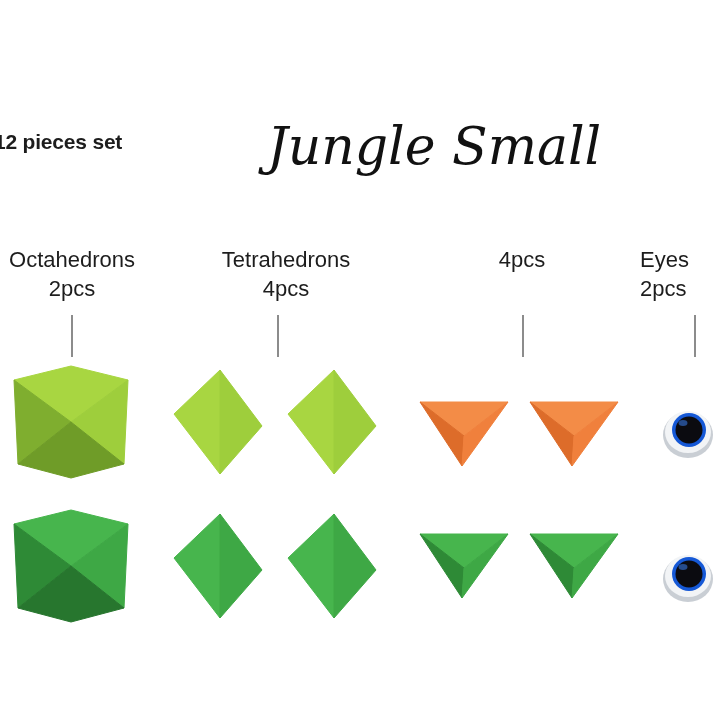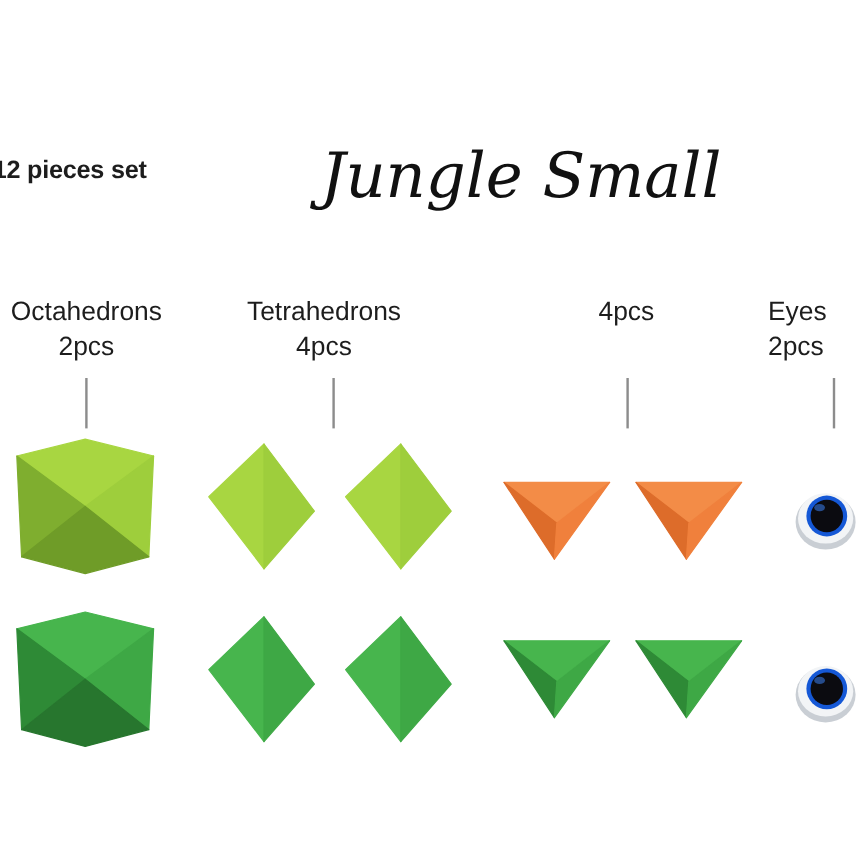--- a/index.html
+++ b/index.html
@@ -51,21 +51,21 @@
     text-align: center;
     color: #1d1d1d;
     font-size: 22px;
     line-height: 29px;
     white-space: nowrap;
   }
   .col-head .name { display: block; }
   .col-head .qty  { display: block; }
 
   #col-head-0 { left: -58px;  width: 260px; }
-  #col-head-1 { left: 140px;  width: 260px; }
+  #col-head-1 { left: 156px;  width: 260px; }
   #col-head-2 { left: 392px;  width: 260px; }
   #col-head-3 { left: 640px;  width: 110px; text-align: left; }
 
   
   .tick {
     position: absolute;
     top: 315px;
     width: 2px;
     height: 42px;
     background: #8c8c8c;

